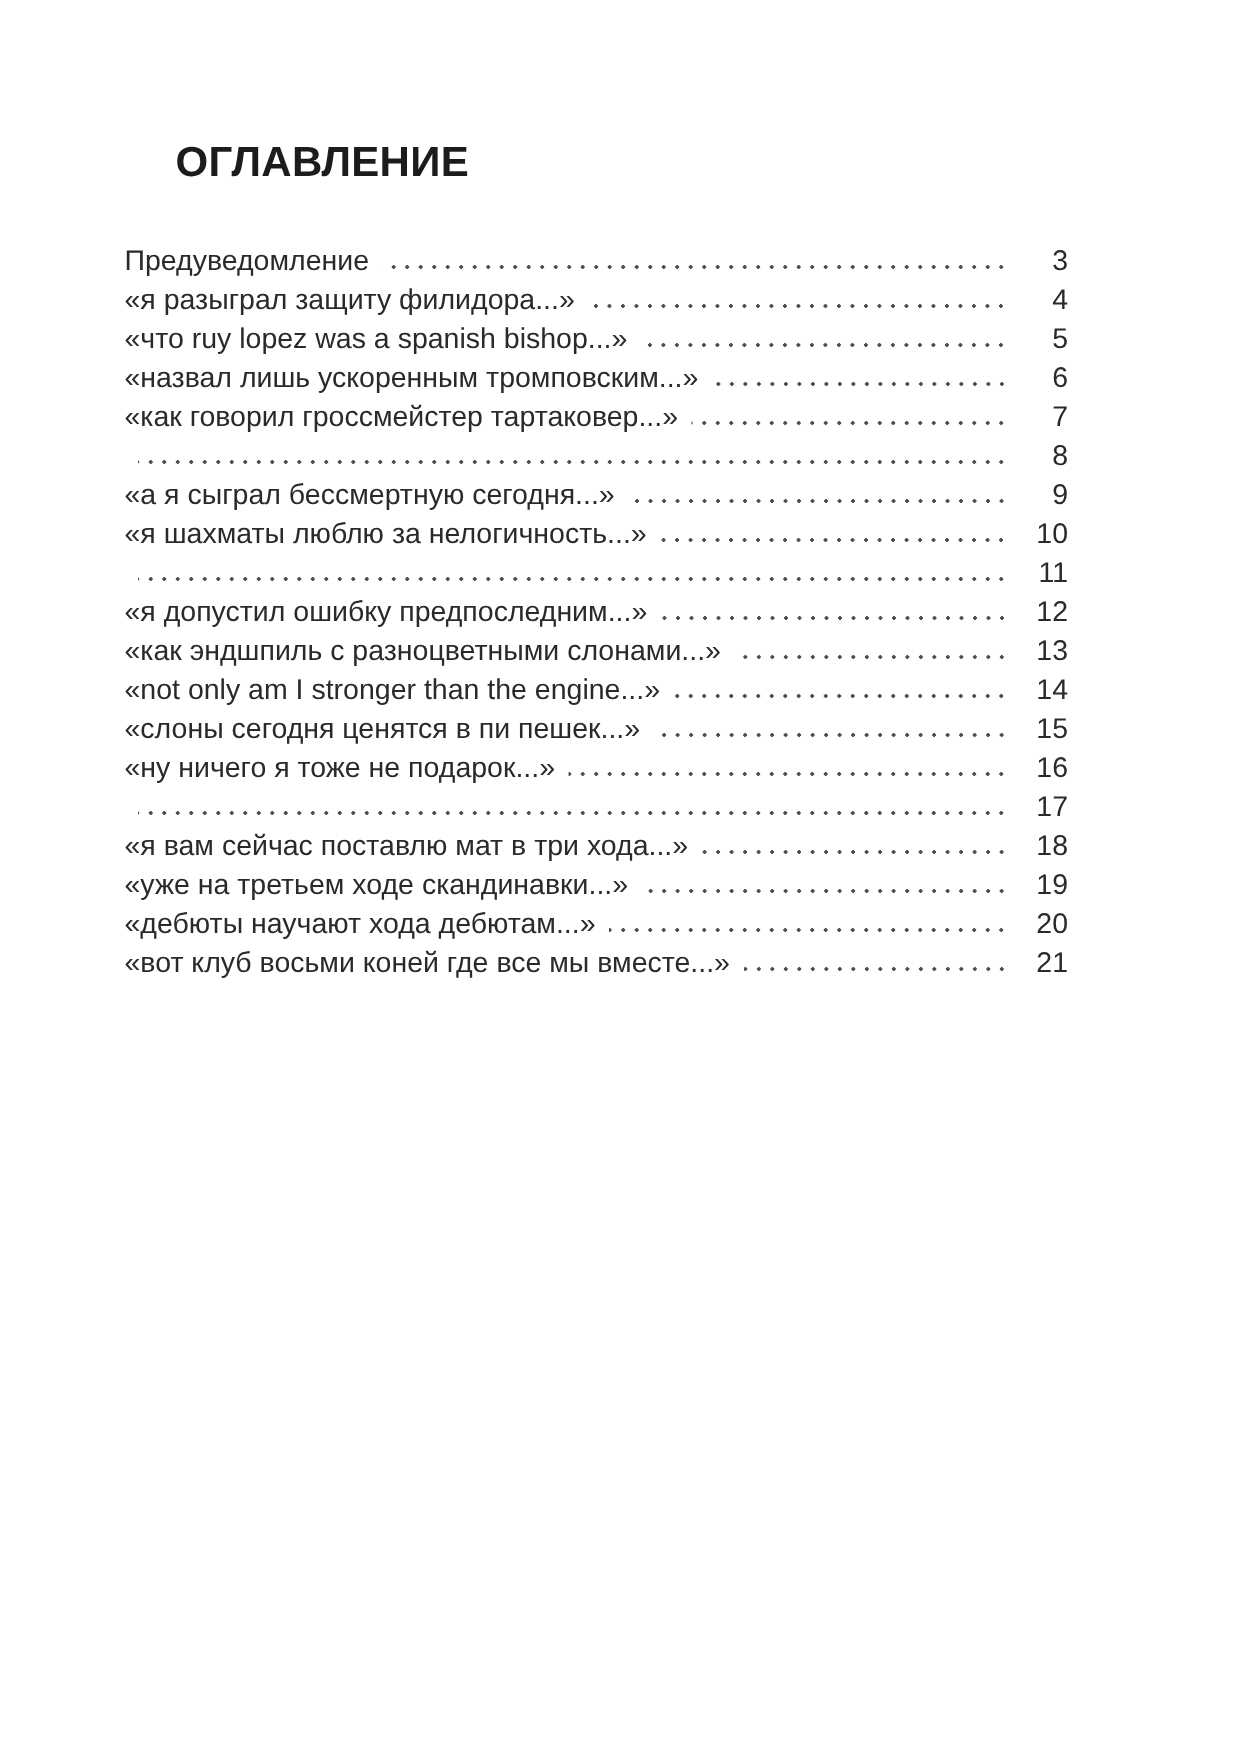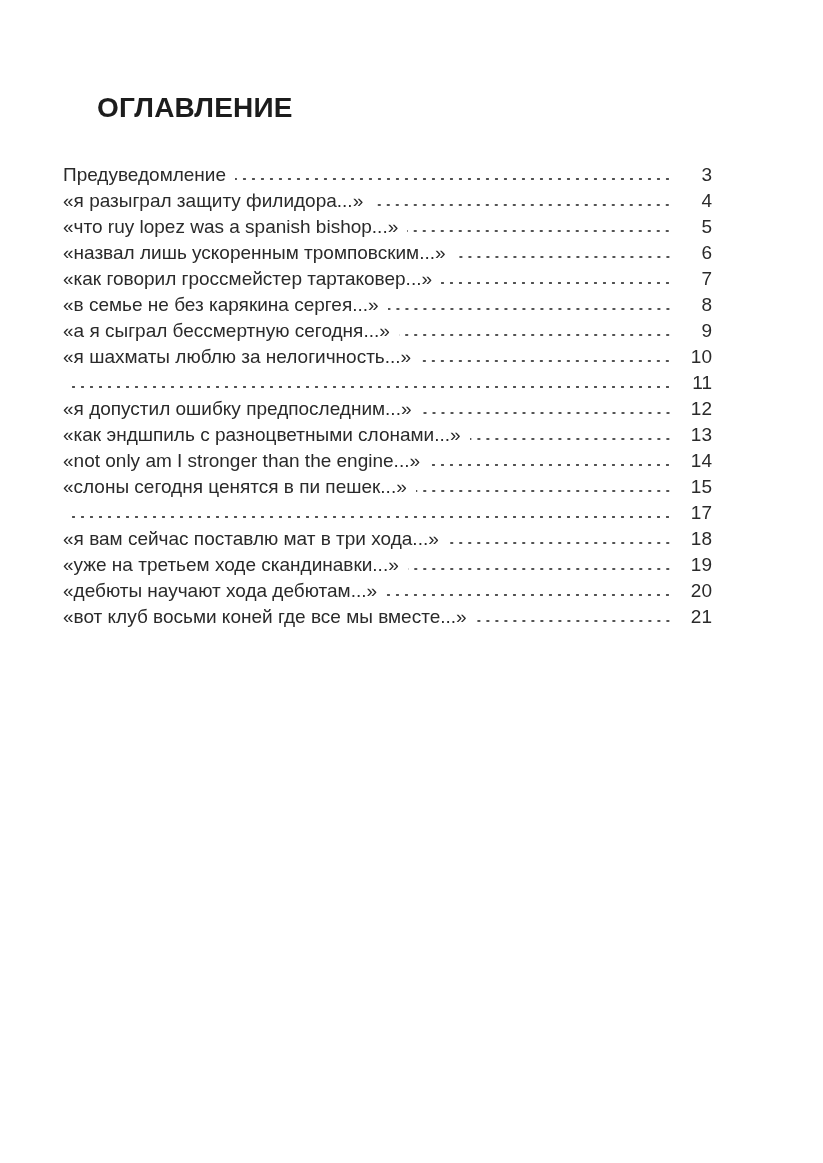--- a/index.html
+++ b/index.html
@@ -16,21 +16,21 @@
   body {
     width: 823px;
     height: 1163px;
     overflow: hidden;
     font-family: "Liberation Sans", "DejaVu Sans", sans-serif;
     color: var(--text);
   }
   .page {
     width: 823px;
     height: 1163px;
-    padding: 90px 111px 0 63px;
+    padding: 90px 111px 0 83px;
   }
   .toc-title {
     margin: 0 0 36px 34px;
     font-size: 28px;
     line-height: 36px;
     font-weight: 700;
     letter-spacing: 0.2px;
     color: #1c1c1c;
   }
   .toc-list {
@@ -87,21 +87,20 @@
     <span class="entry-label">«назвал лишь ускоренным тромповским...»</span>
     <span class="toc-leader"></span>
     <span class="entry-page">6</span>
   </div>
       <div class="toc-row">
     <span class="entry-label">«как говорил гроссмейстер тартаковер...»</span>
     <span class="toc-leader"></span>
     <span class="entry-page">7</span>
   </div>
       <div class="toc-row">
-    <span class="entry-label">«в семье не без карякина сергея...»</span>
     <span class="toc-leader"></span>
     <span class="entry-page">8</span>
   </div>
       <div class="toc-row">
     <span class="entry-label">«а я сыграл бессмертную сегодня...»</span>
     <span class="toc-leader"></span>
     <span class="entry-page">9</span>
   </div>
       <div class="toc-row">
     <span class="entry-label">«я шахматы люблю за нелогичность...»</span>
@@ -126,20 +125,25 @@
     <span class="entry-label">«not only am I stronger than the engine...»</span>
     <span class="toc-leader"></span>
     <span class="entry-page">14</span>
   </div>
       <div class="toc-row">
     <span class="entry-label">«слоны сегодня ценятся в пи пешек...»</span>
     <span class="toc-leader"></span>
     <span class="entry-page">15</span>
   </div>
       <div class="toc-row">
+    <span class="entry-label">«ну ничего я тоже не подарок...»</span>
+    <span class="toc-leader"></span>
+    <span class="entry-page">16</span>
+  </div>
+      <div class="toc-row">
     <span class="toc-leader"></span>
     <span class="entry-page">17</span>
   </div>
       <div class="toc-row">
     <span class="entry-label">«я вам сейчас поставлю мат в три хода...»</span>
     <span class="toc-leader"></span>
     <span class="entry-page">18</span>
   </div>
       <div class="toc-row">
     <span class="entry-label">«уже на третьем ходе скандинавки...»</span>

